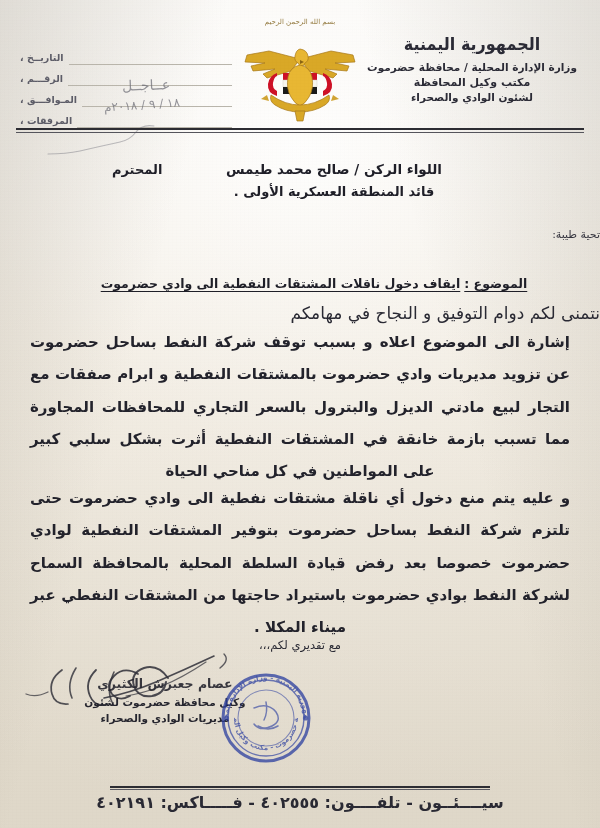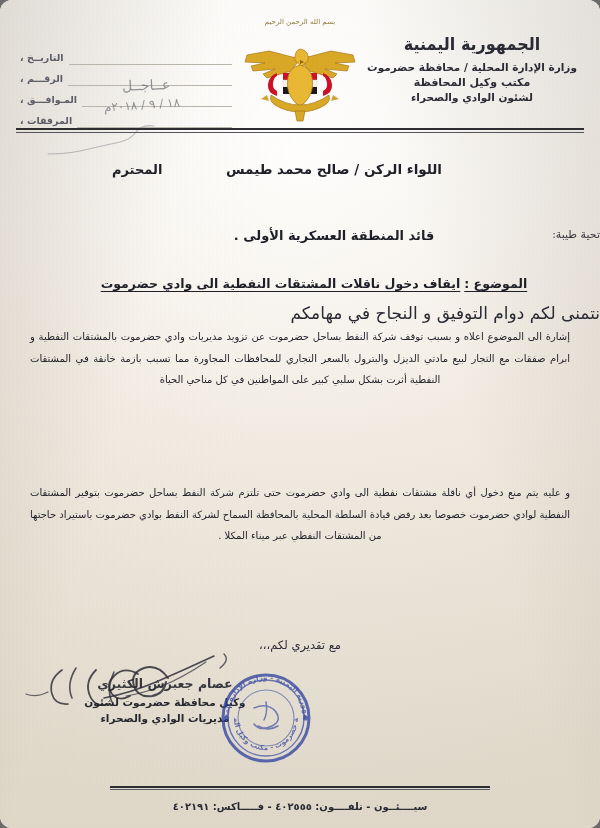--- a/index.html
+++ b/index.html
@@ -9,21 +9,20 @@
     background: #6b6b6b;
   }
   .page {
     position: relative;
     width: 600px;
     height: 828px;
     overflow: hidden;
     background: #efeae1;
     font-family: "DejaVu Sans", "Liberation Sans", sans-serif;
     color: #20202a;
-    border-radius: 12px;
   }
   
   .paper-tint {
     position: absolute;
     inset: 0;
     background:
       linear-gradient(105deg, rgba(120,112,96,0.20) 0%, rgba(255,255,255,0) 28%),
       linear-gradient(255deg, rgba(110,104,90,0.16) 0%, rgba(255,255,255,0) 30%),
       linear-gradient(180deg, rgba(255,255,255,0.55) 0%, rgba(242,236,225,0.2) 42%, rgba(206,198,181,0.30) 100%),
       radial-gradient(120% 80% at 50% 18%, #ffffff 0%, #f3eee5 45%, #e6dfd1 100%);
@@ -148,21 +147,21 @@
   
   .addressee {
     position: absolute;
     top: 158px;
     right: 42px;
     left: 110px;
     text-align: center;
     line-height: 1.7;
   }
   .addressee .name { font-size: 13.5px; font-weight: bold; color: #1f1f28; }
-  .addressee .title { font-size: 13px; font-weight: bold; color: #1f1f28; margin-top: 44px; }
+  .addressee .title { font-size: 13px; font-weight: bold; color: #1f1f28; }
   .respected {
     position: absolute;
     top: 162px;
     left: 112px;
     font-size: 13px;
     font-weight: bold;
     color: #1f1f28;
   }
   .greeting {
     position: absolute;
@@ -200,22 +199,22 @@
     font-size: 17px;
     color: #2a2a34;
   }
 
   .para {
     position: absolute;
     left: 30px;
     right: 30px;
     text-align: justify;
     text-align-last: center;
-    font-size: 10px;
-    font-weight: normal;
+    font-size: 15px;
+    font-weight: bold;
     line-height: 2.15;
     color: #23232c;
     letter-spacing: .1px;
   }
   .para-1 { top: 326px; }
   .para-2 { top: 482px; }
 
   
   .regards {
     position: absolute;
@@ -272,21 +271,21 @@
     height: 4px;
   }
   .footer-rule i { display: block; background: #2d2d33; }
   .footer-rule .thick { height: 2px; }
   .footer-rule .thin { height: 1px; margin-top: 1px; background: #5a5a62; }
   .footer-text {
     position: absolute;
     bottom: 16px;
     right: 0; left: 0;
     text-align: center;
-    font-size: 10px;
+    font-size: 16px;
     font-weight: bold;
     color: #2a2a34;
     letter-spacing: .6px;
   }
   .footer-text .sp { letter-spacing: 4px; }
 </style>
 </head>
 <body>
 
 <div class="page">

